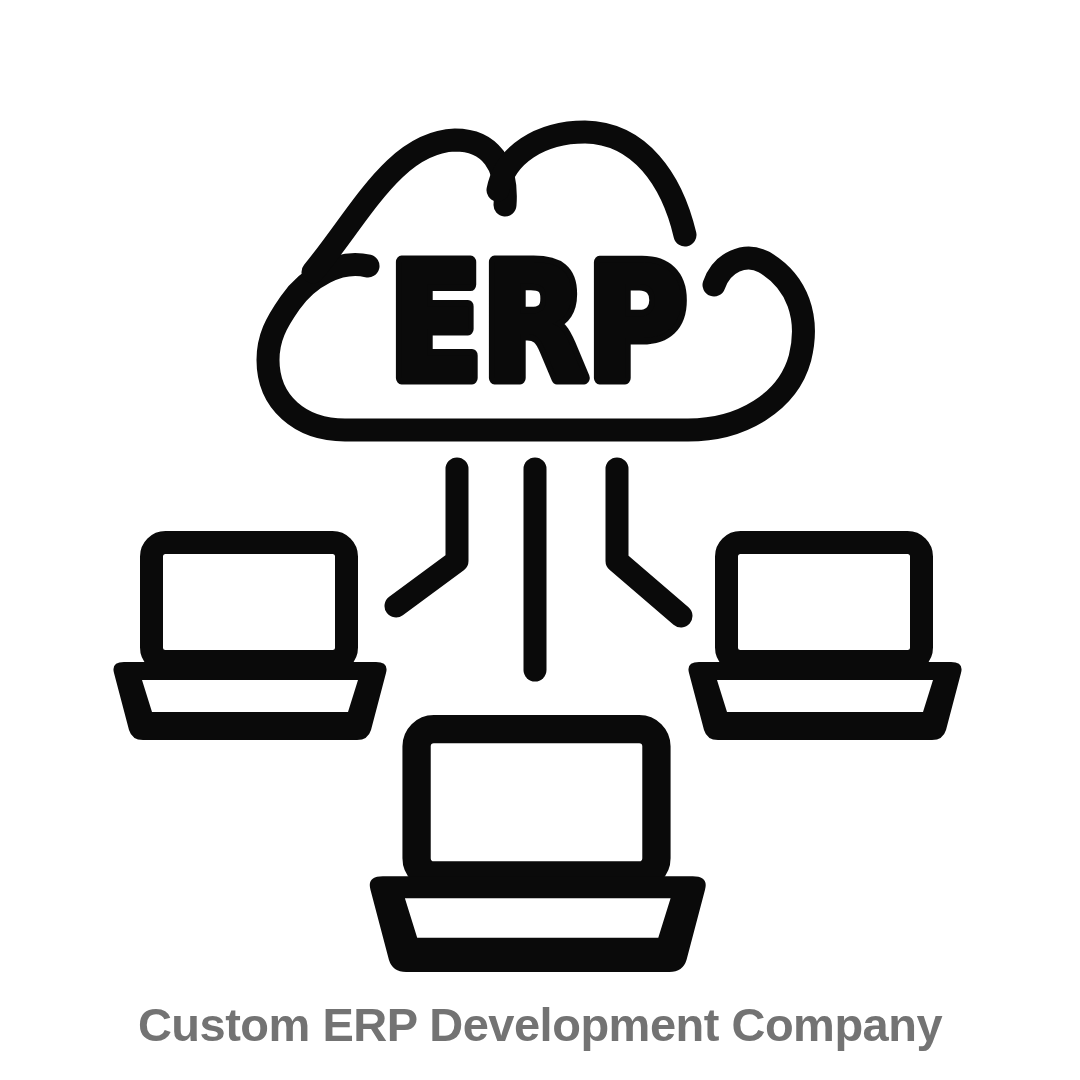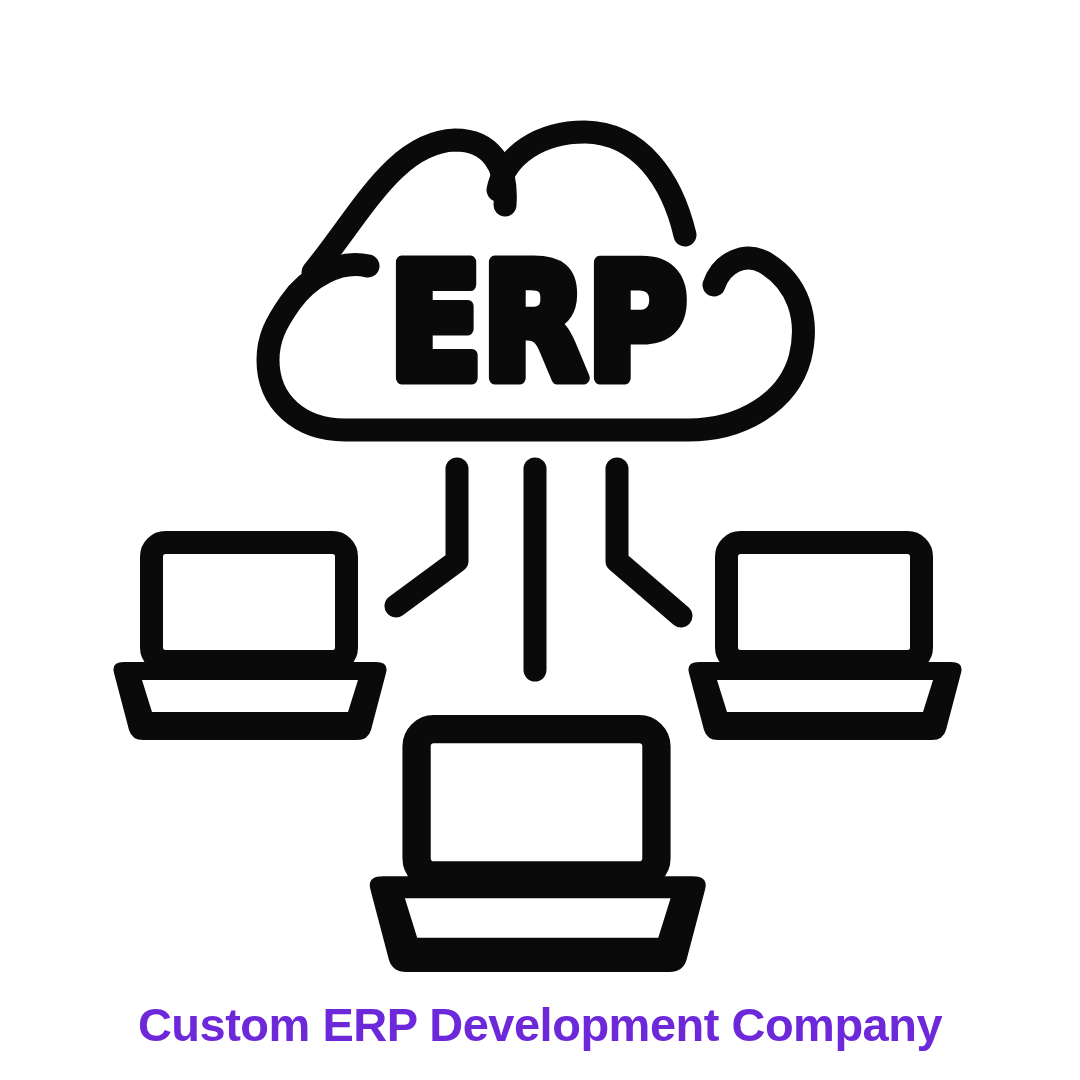--- a/index.html
+++ b/index.html
@@ -31,21 +31,21 @@
   .caption {
     position: absolute;
     left: 0;
     right: 0;
     top: 1001px;
     text-align: center;
     font-weight: 700;
     font-size: 47px;
     line-height: 1;
     letter-spacing: -0.5px;
-    color: #6d28d9;
+    color: #737373;
   }
 </style>
 </head>
 <body>
 
 <div class="stage">
 
   <svg class="illustration" width="1080" height="1080" viewBox="0 0 1080 1080" xmlns="http://www.w3.org/2000/svg">
 
     <defs>

